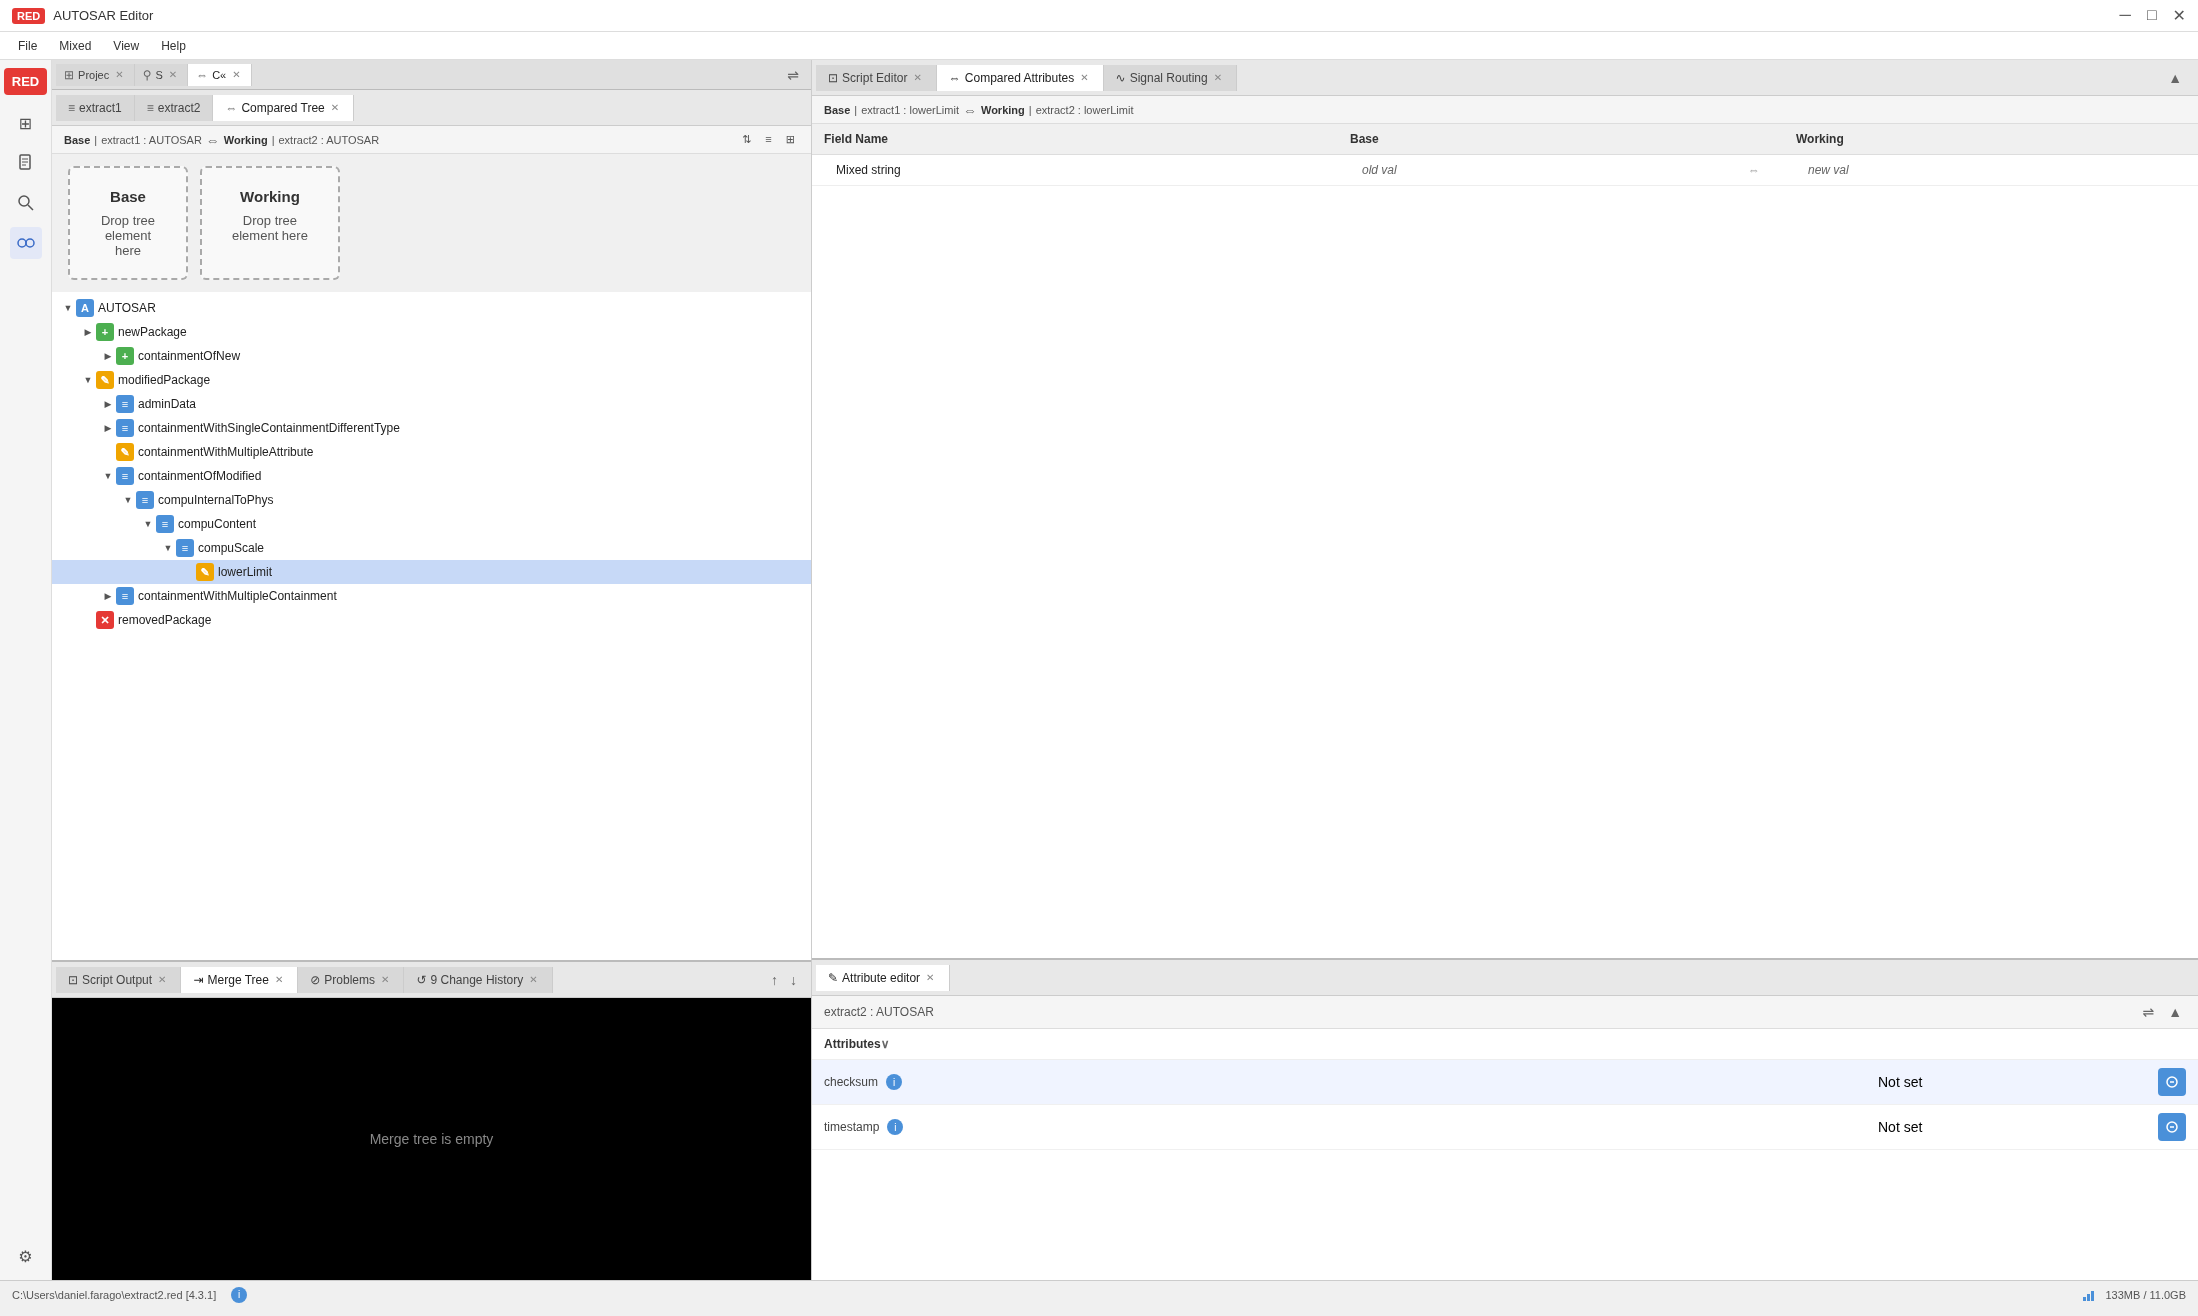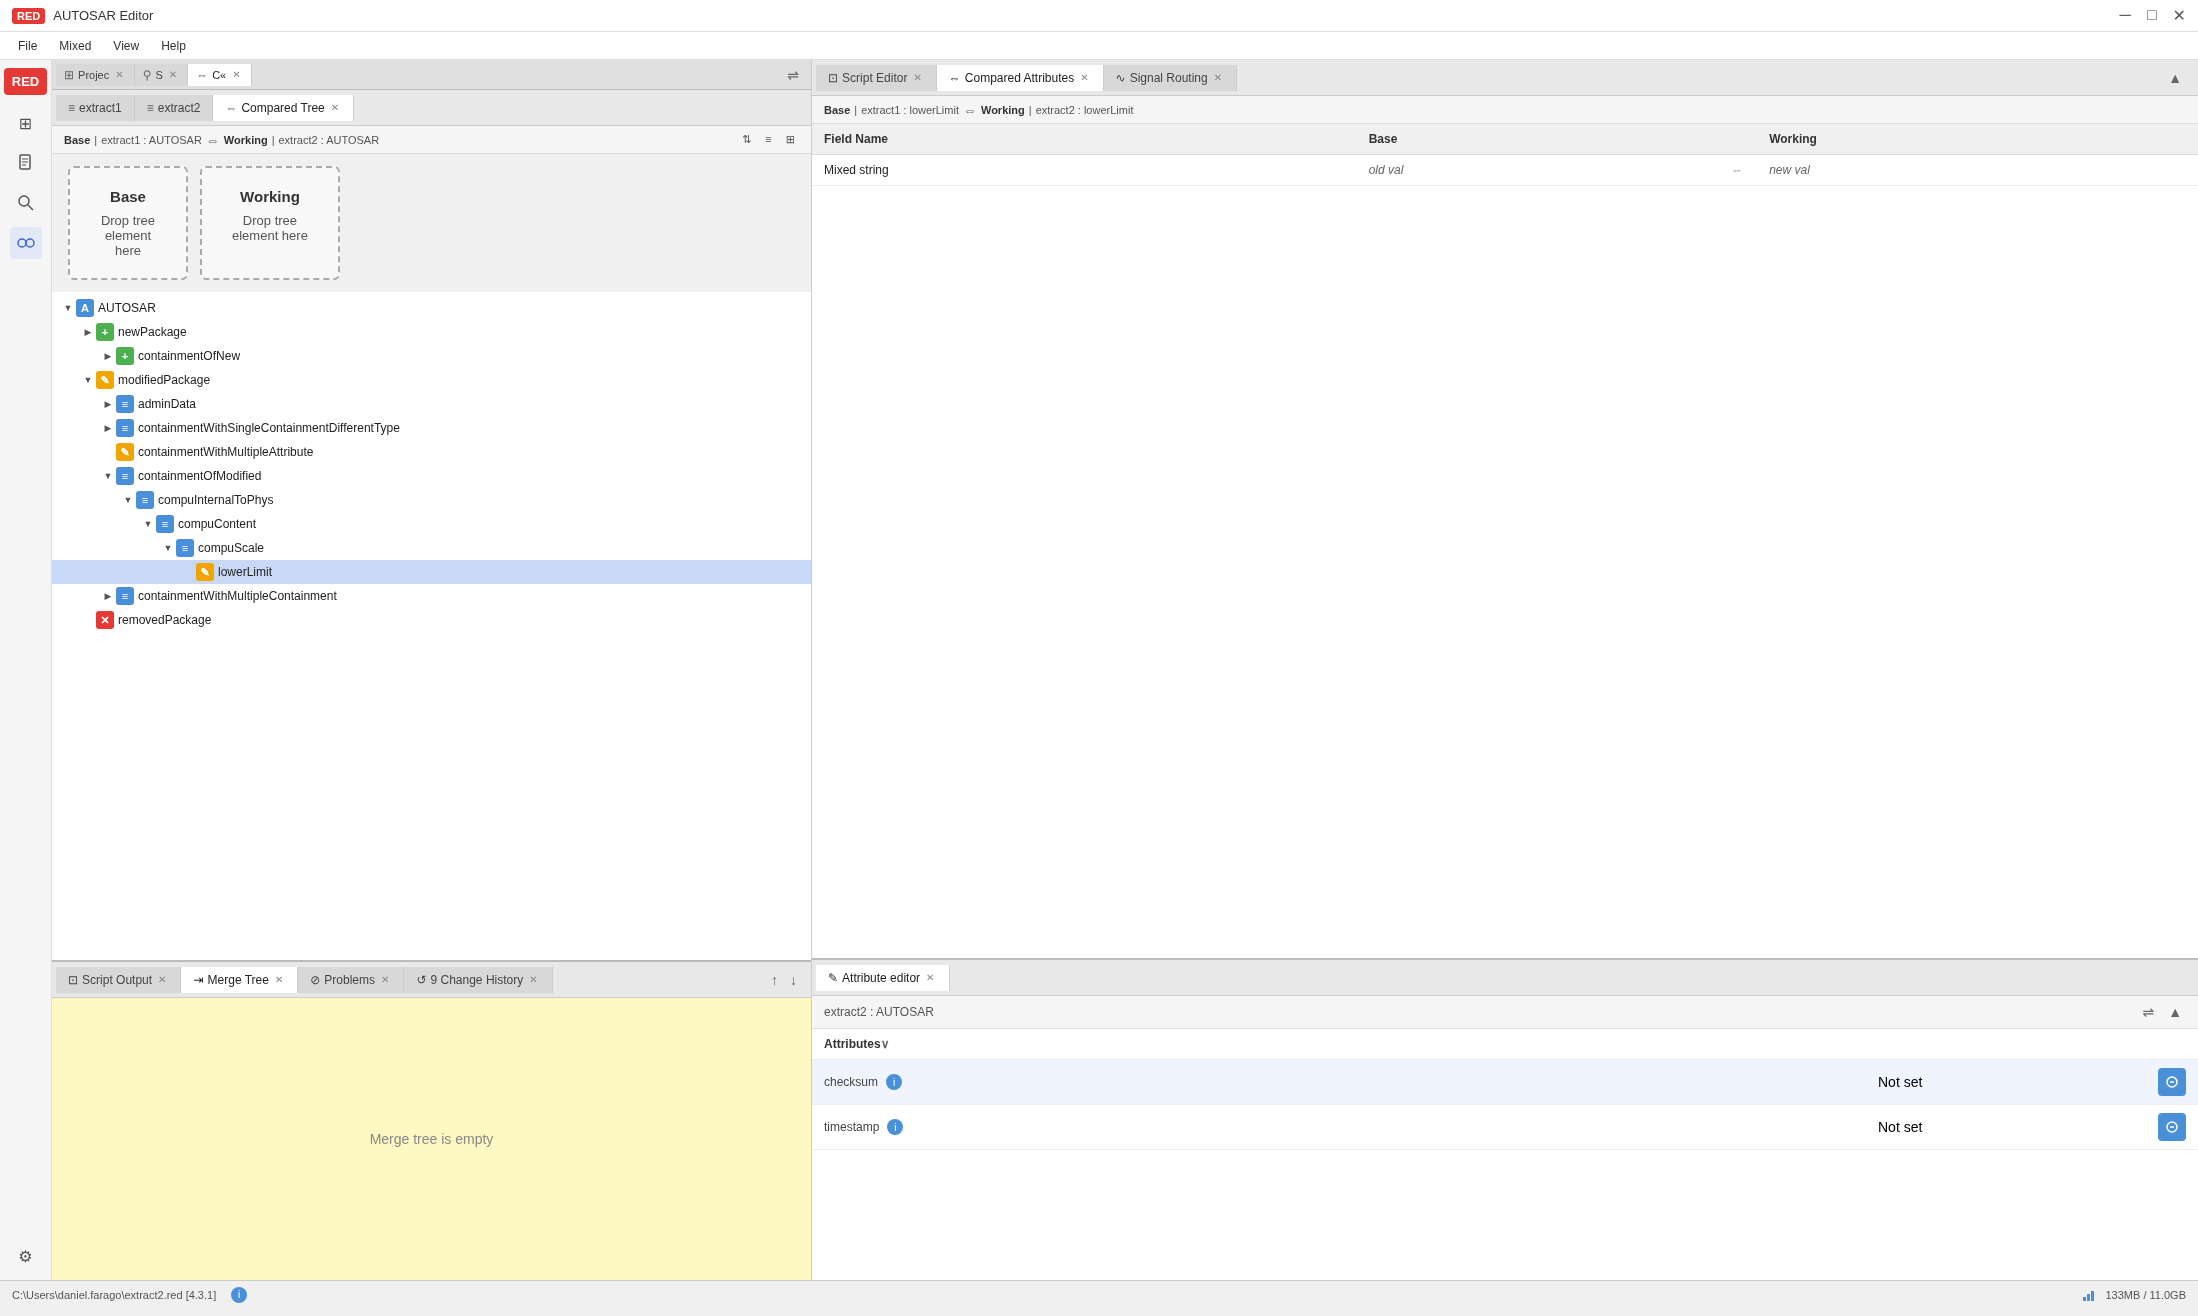--- a/index.html
+++ b/index.html
@@ -67,31 +67,31 @@
     .node-icon.red { background: #e53935; }
     .node-label { font-size: 12px; color: #222; }
 
     
     .bottom-panel { height: 320px; border-top: 2px solid #bbb; display: flex; flex-direction: column; }
 
     
     .attr-table { flex: 1; overflow-y: auto; background: #fff; }
     .attr-table table { width: 100%; border-collapse: collapse; }
     .attr-table th { background: #f0f0f0; padding: 8px 12px; text-align: left; font-size: 12px; font-weight: 600; color: #333; border-bottom: 1px solid #ddd; }
-    .attr-table td { padding: 8px 12px; border-bottom: 1px solid #eee; font-size: 12px; }
+    .attr-table td { padding: 8px 24px; border-bottom: 1px solid #eee; font-size: 12px; }
     .attr-table td.val-base { color: #666; font-style: italic; }
     .attr-table td.val-working { color: #666; font-style: italic; }
     .attr-table td.arrow-col { text-align: center; color: #999; }
 
     
     .right-top { flex: 1; display: flex; flex-direction: column; border-bottom: 2px solid #bbb; overflow: hidden; }
     .right-bottom { height: 320px; display: flex; flex-direction: column; overflow: hidden; }
 
     
-    .merge-area { flex: 1; background: #fef9c3; display: flex; align-items: center; justify-content: center; color: #888; font-size: 14px; }
+    .merge-area { flex: 1; background: #000000; display: flex; align-items: center; justify-content: center; color: #888; font-size: 14px; }
 
     
     .attr-editor { flex: 1; background: #fff; overflow-y: auto; }
     .attr-editor-header { background: #f5f5f5; padding: 6px 12px; border-bottom: 1px solid #ddd; font-size: 12px; color: #555; display: flex; justify-content: space-between; align-items: center; }
     .attr-section-title { padding: 8px 12px; font-size: 12px; font-weight: 600; color: #333; border-bottom: 1px solid #eee; display: flex; align-items: center; }
     .attr-row { display: flex; align-items: center; padding: 8px 12px; border-bottom: 1px solid #f0f0f0; background: #fafafa; }
     .attr-row:nth-child(even) { background: #fff; }
     .attr-name { flex: 1; font-size: 12px; color: #444; display: flex; align-items: center; gap: 8px; }
     .attr-value { width: 280px; color: #000000; font-size: 14px; }
     .attr-clear-btn { width: 28px; height: 28px; border-radius: 4px; background: #4a90d9; display: flex; align-items: center; justify-content: center; cursor: pointer; color: #fff; font-size: 12px; }

